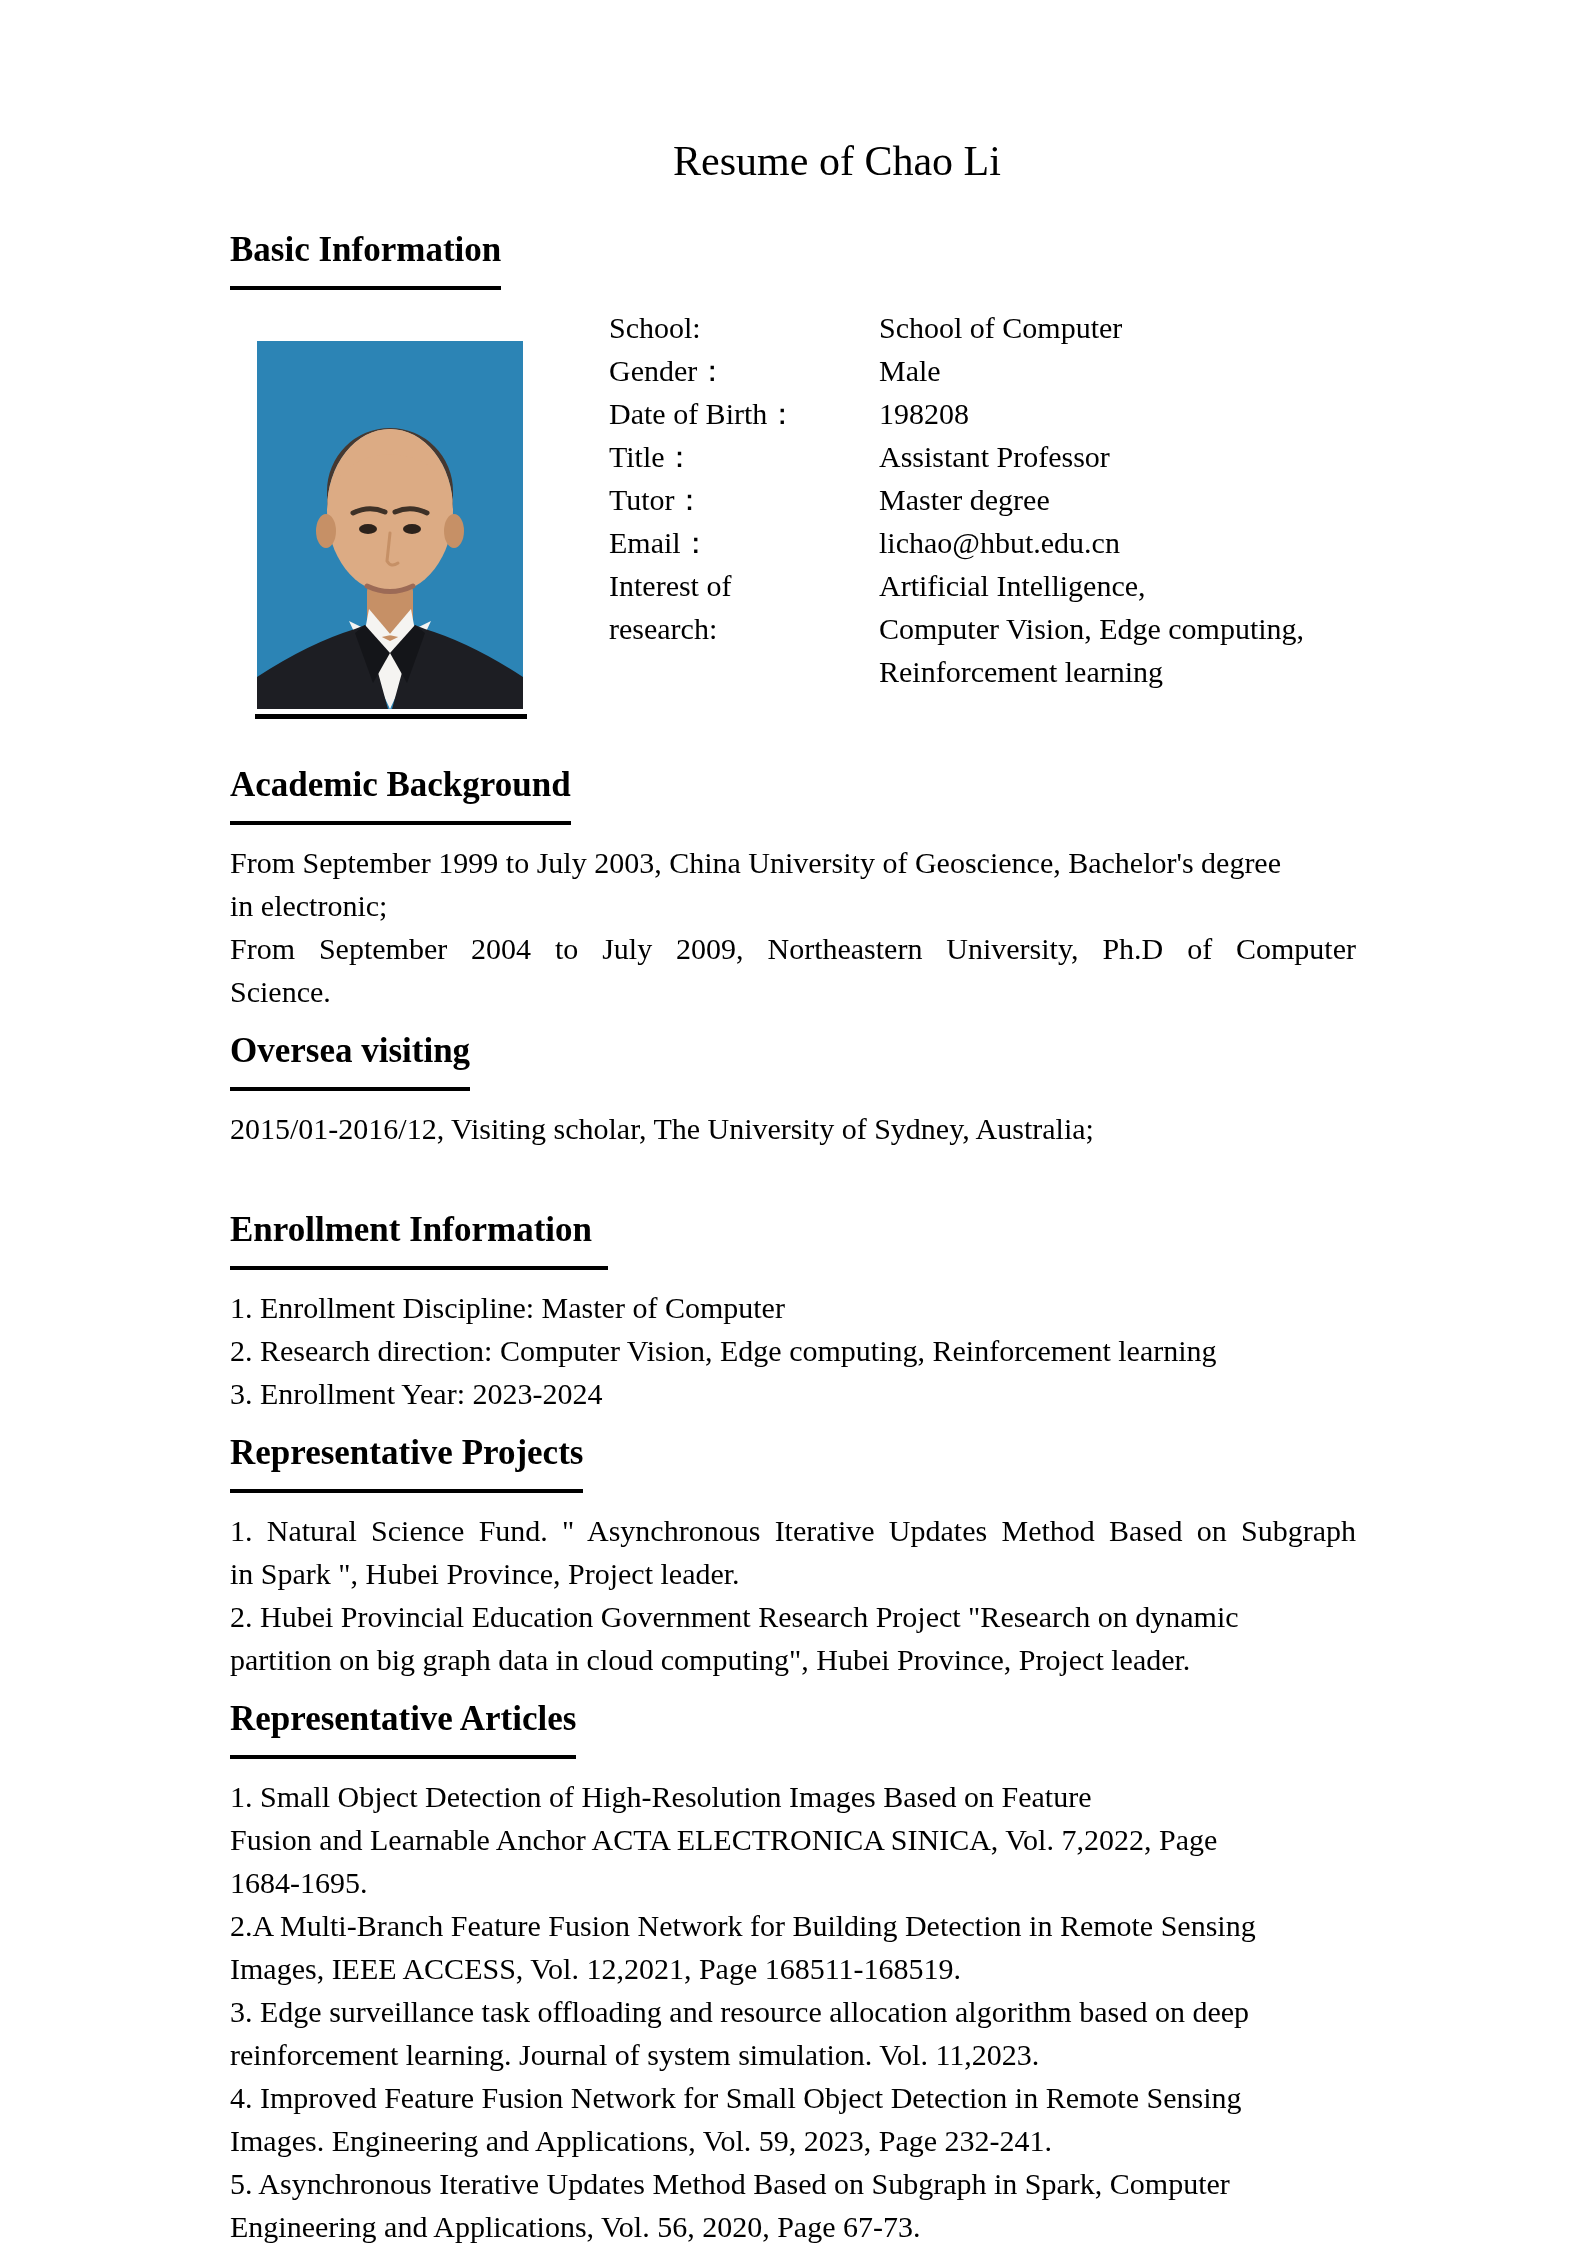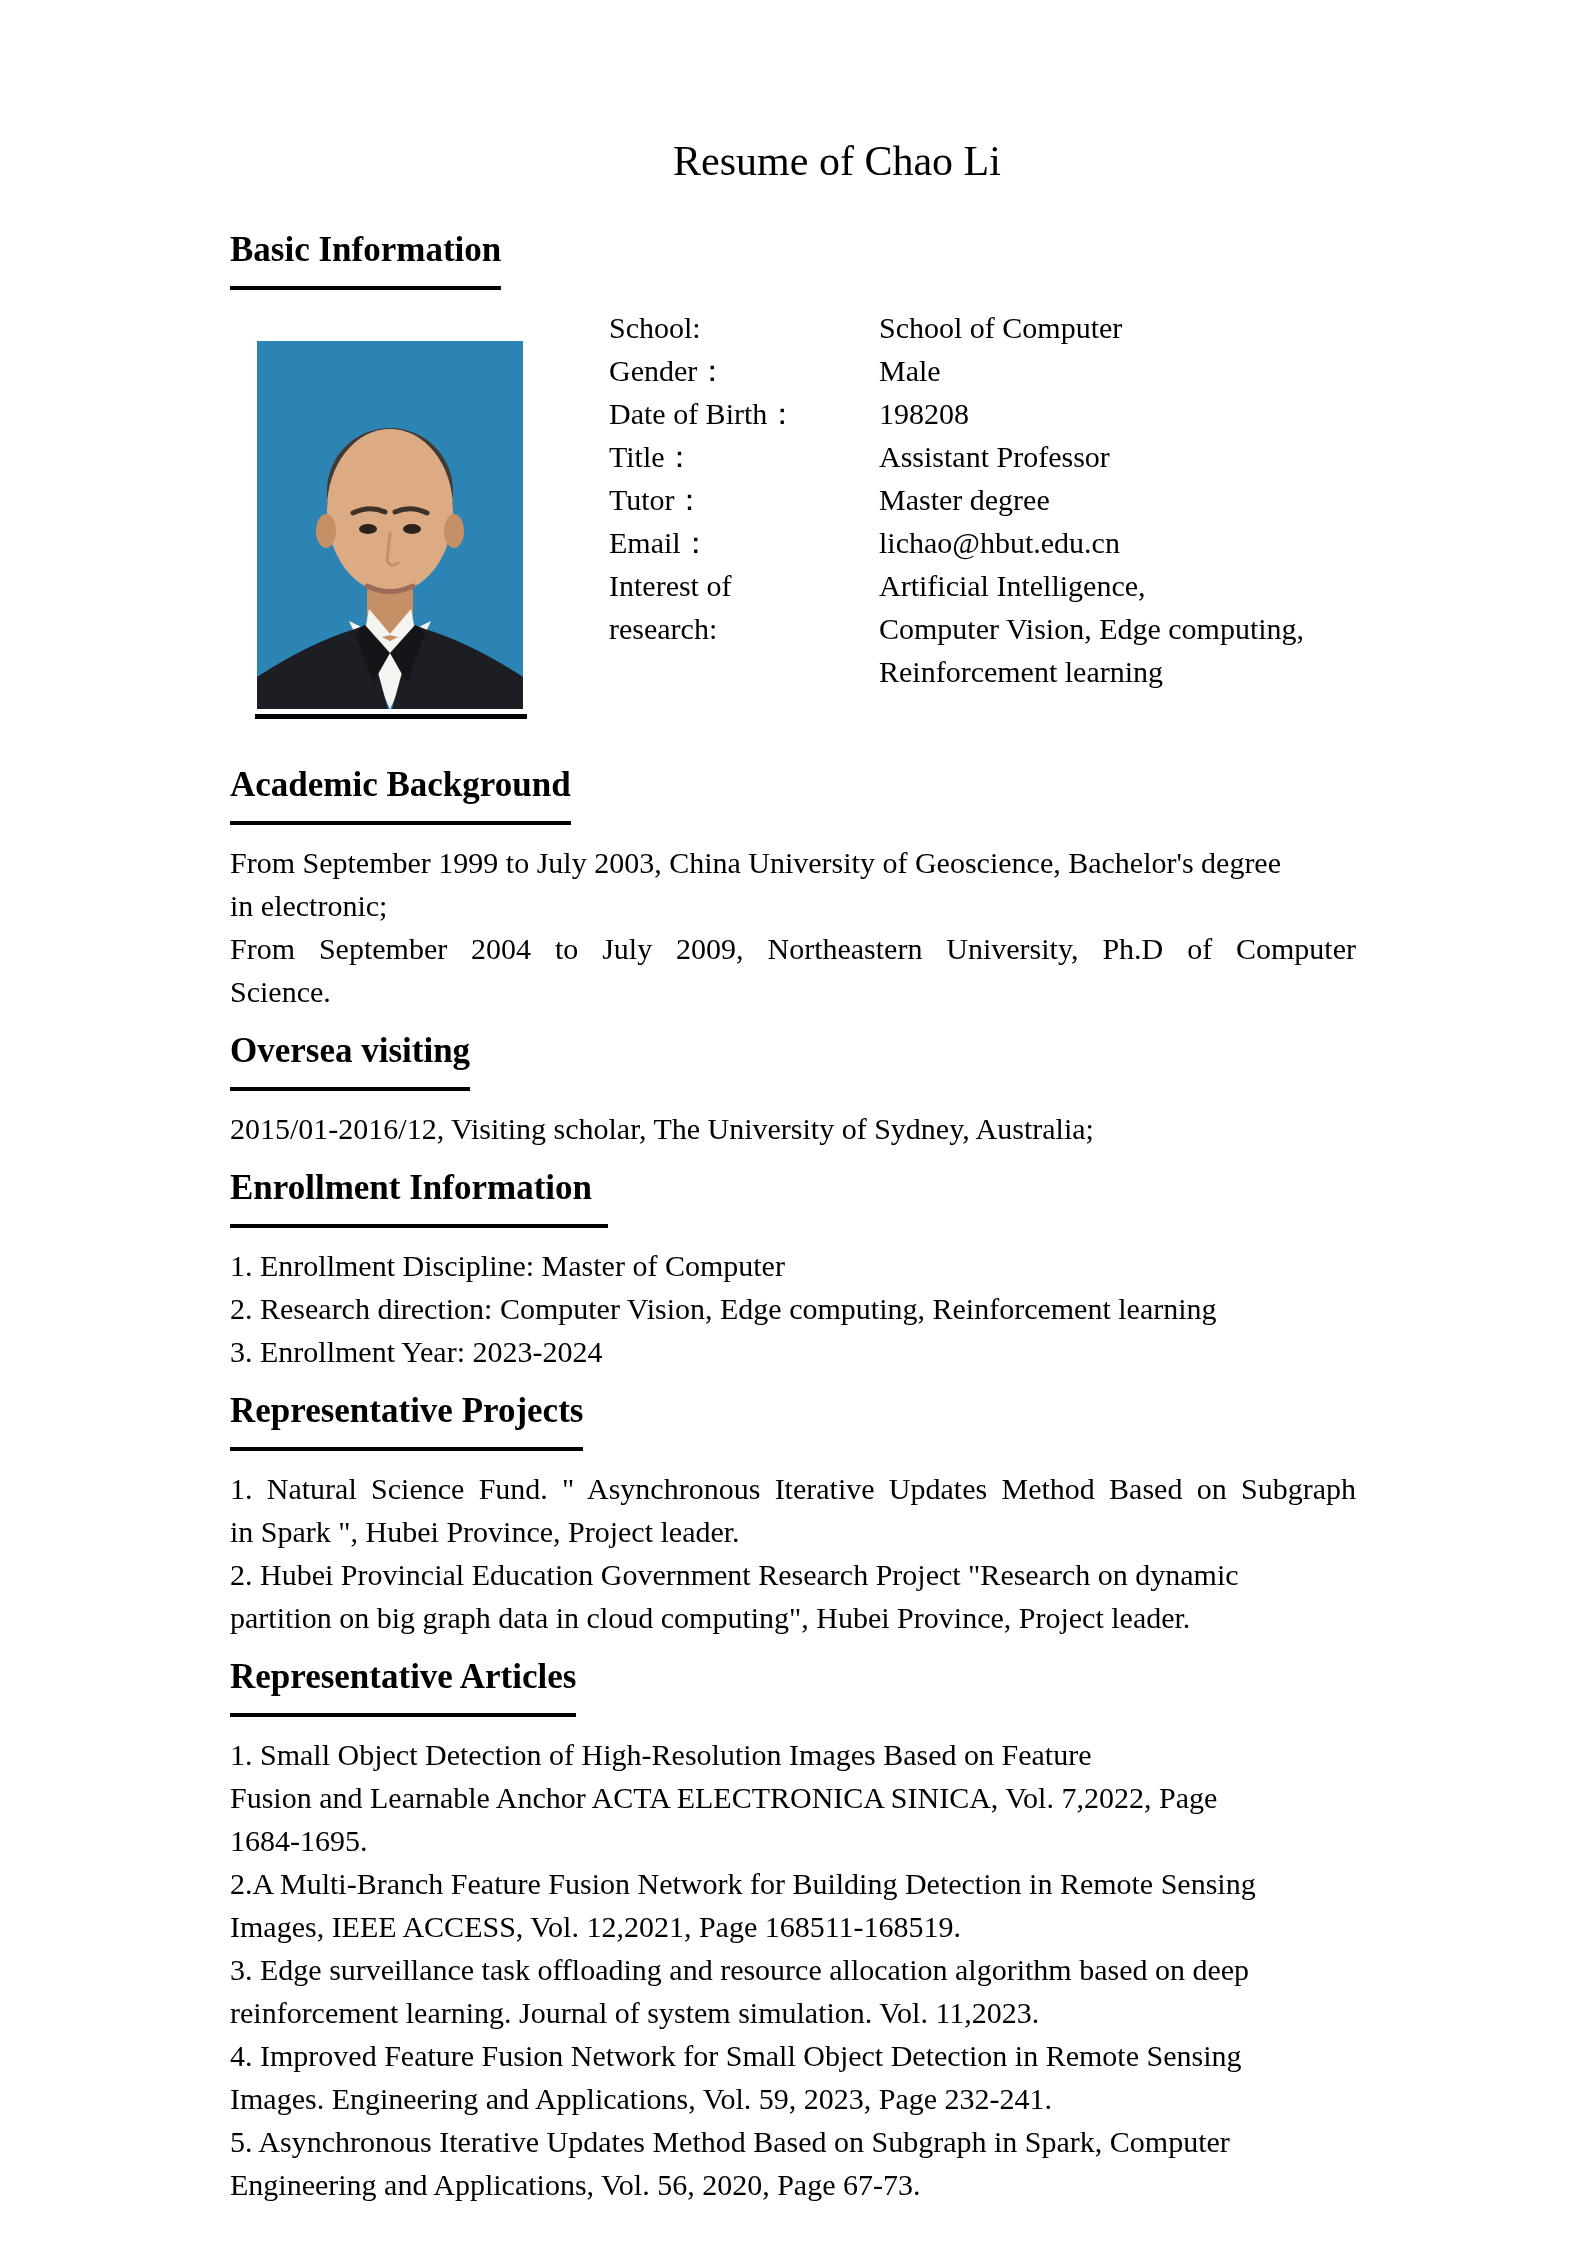--- a/index.html
+++ b/index.html
@@ -21,21 +21,21 @@
     font-size:35px; line-height:40px; font-weight:bold;
     margin:18px 0 16px 0;
   }
   h2.h-basic    { margin-top:41px; }
   h2.h-academic { margin-top:23px; }
   .hline {
     display:inline-block;
     border-bottom:4px solid #000;
     padding-bottom:16px;
   }
-  .hline.trailing-underline { padding-right:16px; }
+  .hline.trailing-underline { padding-right:16px;margin-top:42px; }
 
   .basic-section { position:relative; margin-top:14px; min-height:436px; }
   .photo-wrap { position:absolute; left:27px; top:35px; width:272px; }
   .photo-frame { width:266px; height:368px; display:block; }
   .photo-rule { width:272px; height:5px; background:#000; margin-top:5px; margin-left:-2px; }
 
   .info-grid { margin-left:379px; }
   .info-row { display:grid; grid-template-columns:270px 1fr; }
   .info-label, .info-value {
     font-size:30px; line-height:43px; white-space:pre-line;

